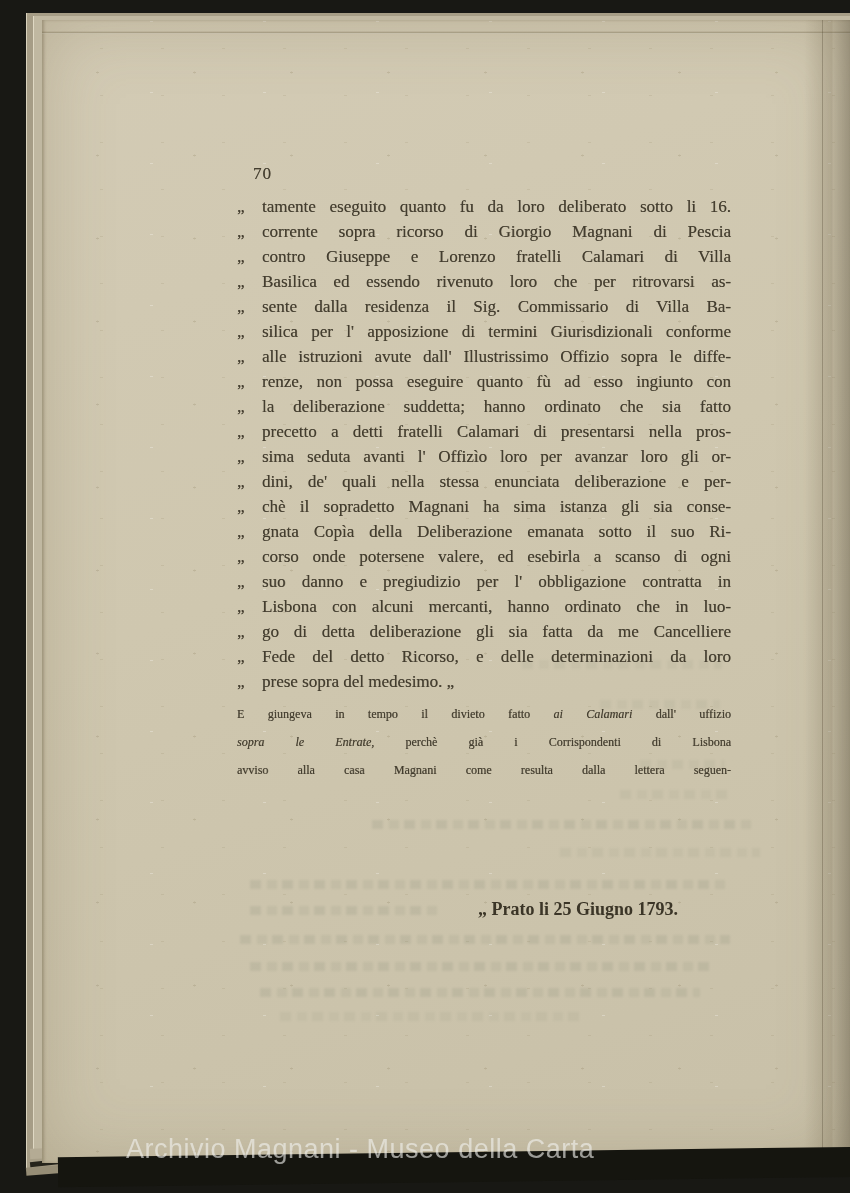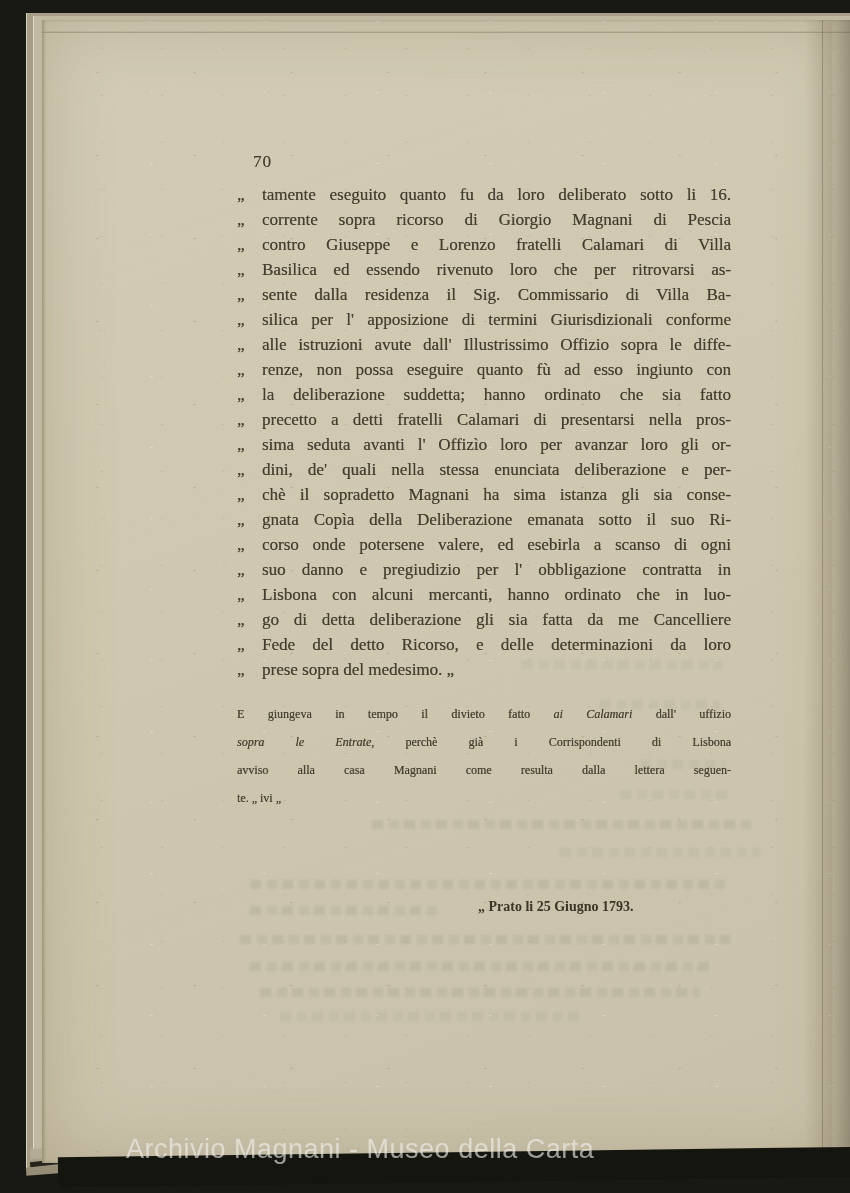--- a/index.html
+++ b/index.html
@@ -41,33 +41,33 @@
   }
   .page::after{ 
     content:"";position:absolute;top:0;bottom:0;right:0;width:46px;
     background:linear-gradient(to right, rgba(92,80,56,0) 0%, rgba(92,80,56,0.22) 60%, rgba(70,60,40,0.12) 64%, rgba(60,52,36,0.30) 100%);
   }
   .gutter-line{position:absolute;top:0;bottom:0;right:27px;width:1px;background:rgba(70,60,40,0.30);filter:blur(0.5px);}
   
   .black-slant{position:absolute;left:58px;top:1152px;width:810px;height:30px;
     background:#15150f;transform:rotate(-0.75deg);z-index:4;}
   
-  .ink{color:#433d2f;text-shadow:0.3px 0.3px 0.4px rgba(62,54,38,0.55);}
+  .ink{color:#433d2f;text-shadow:0.3px 0.3px 0.4px rgba(62,54,38,0.55);margin-top:12px;}
   .page-number{position:absolute;left:211px;top:132px;font-size:17px;letter-spacing:1px;}
   .quote-block{position:absolute;left:195px;top:162px;width:494px;font-size:17px;line-height:25px;}
   .quote-line{display:flex;}
   .qmark{width:25px;flex:0 0 25px;}
   .qtext{flex:1;text-align:justify;text-align-last:justify;}
   .quote-line.last .qtext{text-align-last:left;}
   .paragraph{position:absolute;left:195px;top:680px;width:494px;font-size:12px;line-height:28px;margin:0;}
   .para-line{text-align:justify;text-align-last:justify;}
   .para-line.last{text-align-last:left;}
   .para-line .it{font-style:italic;}
   .signature{position:absolute;left:246px;top:830px;font-size:16.5px;font-weight:bold;color:#3b3527;}
-  .dateline{position:absolute;left:436px;top:879px;font-size:14px;font-weight:bold;color:#3b3527;}
+  .dateline{position:absolute;left:436px;top:879px;font-size:18px;font-weight:bold;color:#3b3527;}
   
   .bleed{position:absolute;inset:0;pointer-events:none;}
   .gl{position:absolute;height:9px;filter:blur(0.9px);opacity:0.22;
     background:repeating-linear-gradient(90deg, rgba(100,112,92,0.55) 0 11px, transparent 11px 17px, rgba(100,112,92,0.42) 17px 27px, transparent 27px 32px);}
   .gl.soft{opacity:0.13;}
   
   .watermark{position:absolute;left:126px;top:1134px;z-index:5;white-space:nowrap;
     font-family:"Liberation Sans", sans-serif;font-size:27px;font-weight:400;
     color:rgba(240,240,238,0.62);letter-spacing:0.5px;}
 </style>
@@ -181,21 +181,20 @@
       <div class="quote-line last">
         <span class="qmark">„</span>
         <span class="qtext">prese sopra del medesimo. „</span>
       </div>
     </div>
 
   <div class="paragraph ink">
       <div class="para-line"><span>E giungeva in tempo il divieto fatto </span><span class="it">ai Calamari</span><span> dall' uffizio</span></div>
       <div class="para-line"><span class="it">sopra le Entrate,</span><span> perchè già i Corrispondenti di Lisbona</span></div>
       <div class="para-line"><span>avviso alla casa Magnani come resulta dalla lettera seguen-</span></div>
-      <div class="para-line last"><span>te. „ ivi „</span></div>
     </div>
 
   <div class="dateline">„ Prato li 25 Giugno 1793.</div>
 </div>
 
 <div class="black-slant"></div>
 
 <div class="watermark">Archivio Magnani - Museo della Carta</div>
 
 </body></html>

